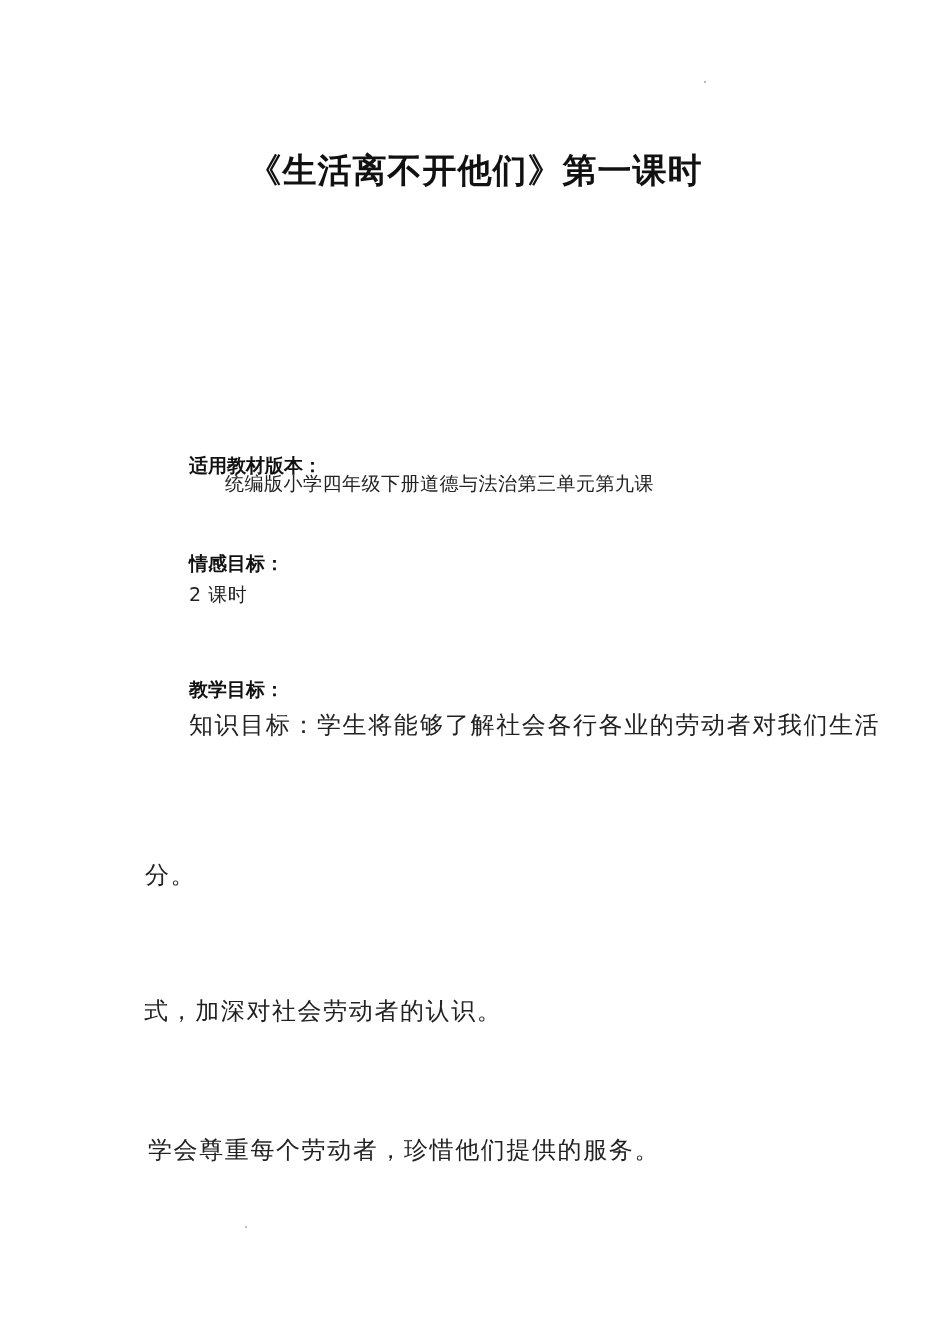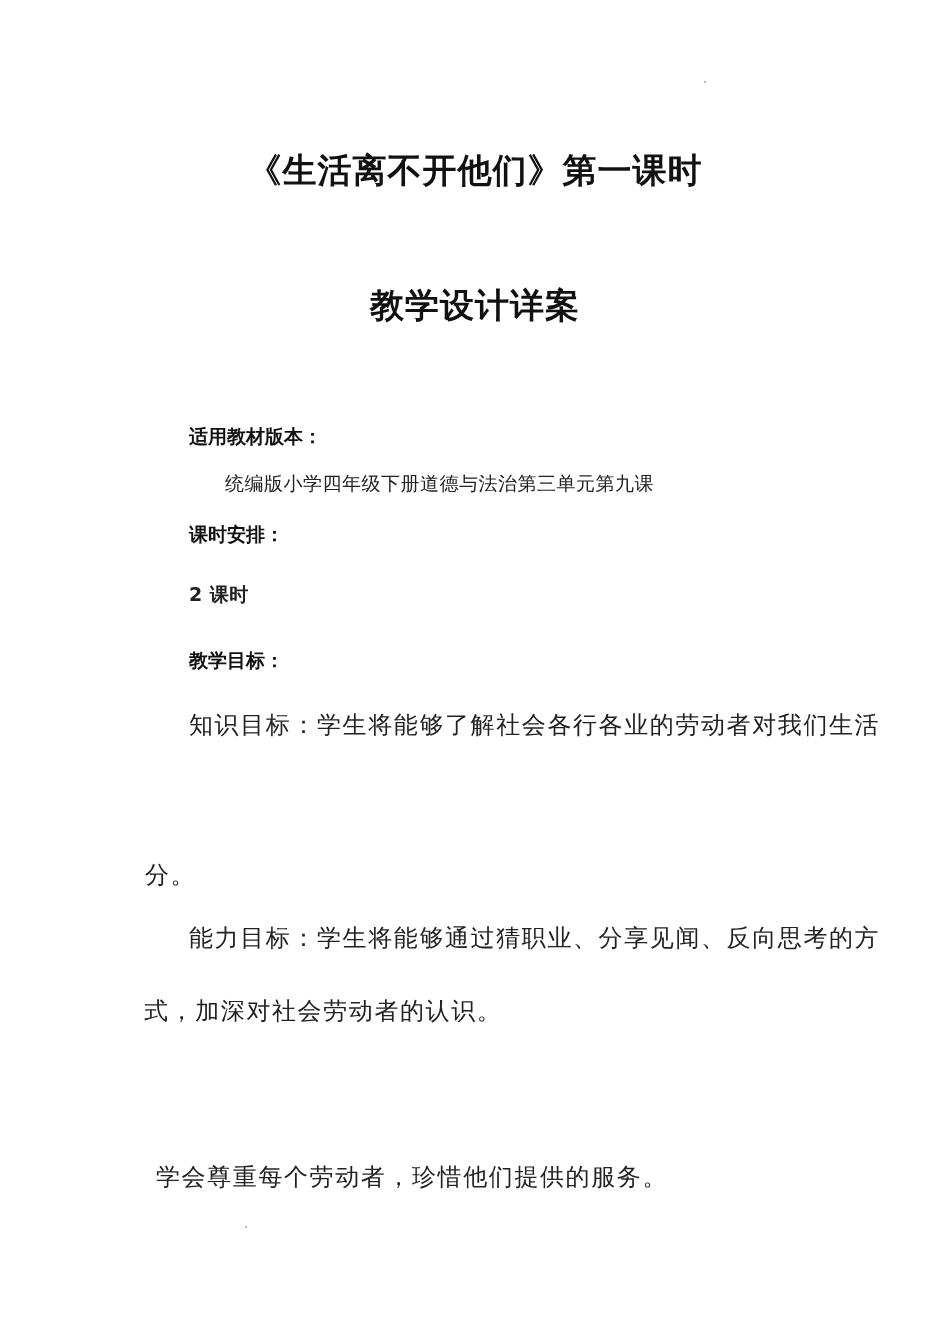--- a/index.html
+++ b/index.html
@@ -36,20 +36,21 @@
       letter-spacing: 1px;
       color: #111;
     }
     .heading {
       position: absolute;
       left: 189px;
       font-family: "DejaVu Sans", "Liberation Sans", sans-serif;
       font-weight: bold;
       font-size: 19px;
       color: #111;
+      margin-top: 29px;
     }
     .line {
       position: absolute;
       font-size: 24px;
       letter-spacing: 1.6px;
       color: #222;
       white-space: nowrap;
     }
     .line.plain {
       font-family: "DejaVu Sans", "Liberation Sans", sans-serif;
@@ -59,31 +60,29 @@
   </style>
 </head>
 <body>
 
 <div class="page">
 
   <div class="mark" style="left:704px; top:81px;"></div>
   <div class="mark" style="left:245px; top:1226px;"></div>
 
   <div class="title" style="top:148px;">《生活离不开他们》第一课时</div>
-  <div class="title" style="top:283px;">教学设计详案</div>
 
   <div class="heading" style="top:424px;">适用教材版本：</div>
   <div class="line plain" style="left:189px; top:471px;margin-left:36px;">统编版小学四年级下册道德与法治第三单元第九课</div>
 
-  <div class="heading" style="top:522px;">课时安排：</div>
-  <div class="line plain" style="left:189px; top:582px;font-weight:bold;">2 课时</div>
+  <div class="heading" style="top:522px;">情感目标：</div>
+  <div class="line plain" style="left:189px; top:582px;">2 课时</div>
 
   <div class="heading" style="top:648px;">教学目标：</div>
 
   <div class="line" style="left:189px; top:709px;">知识目标：学生将能够了解社会各行各业的劳动者对我们生活</div>
   <div class="line" style="left:145px; top:859px;">分。</div>
 
-  <div class="line" style="left:189px; top:922px;">能力目标：学生将能够通过猜职业、分享见闻、反向思考的方</div>
   <div class="line" style="left:144px; top:995px;">式，加深对社会劳动者的认识。</div>
 
-  <div class="line" style="left:156px; top:1134px;margin-top:27px;">学会尊重每个劳动者，珍惜他们提供的服务。</div>
+  <div class="line" style="left:148px; top:1134px;">学会尊重每个劳动者，珍惜他们提供的服务。</div>
 
 </div>
 
 </body></html>

